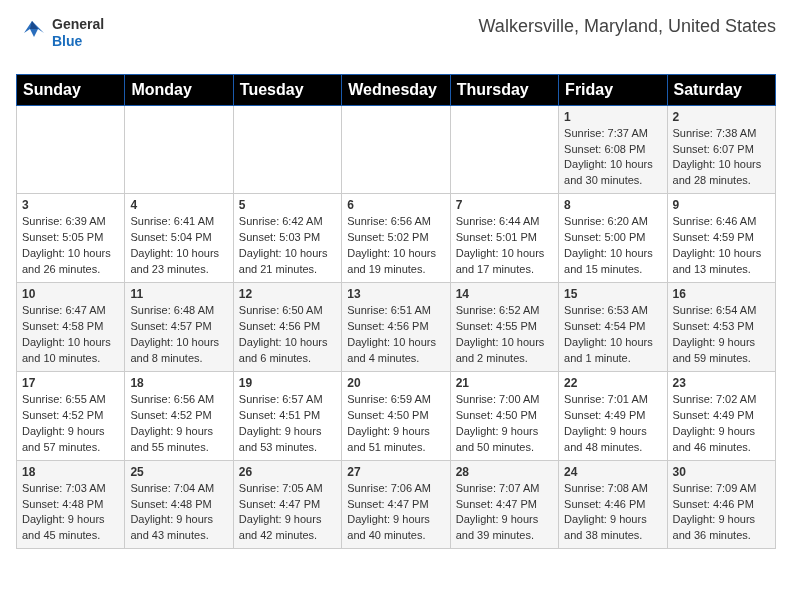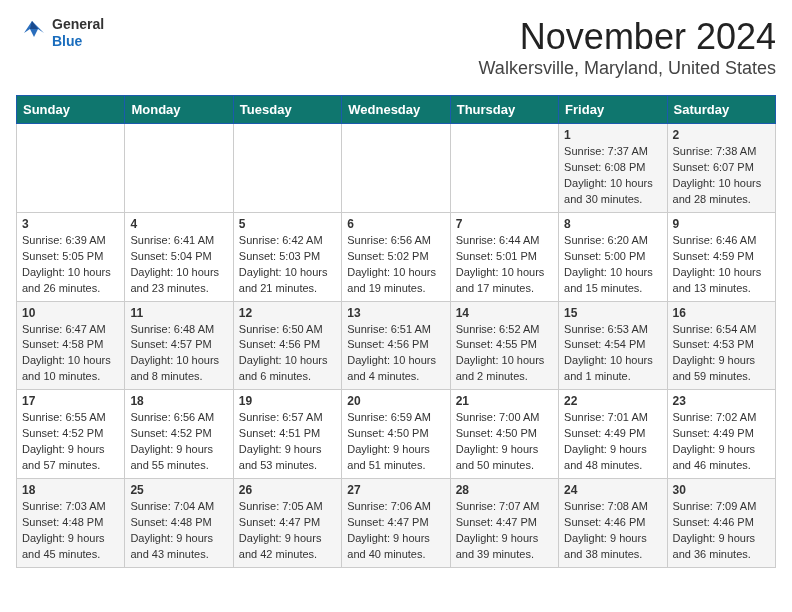--- a/index.html
+++ b/index.html
@@ -7,21 +7,21 @@
       font-family: Arial, sans-serif;
       background: #fff;
       width: 792px;
       min-height: 612px;
       padding: 16px;
     }
     .header {
       display: flex;
       justify-content: space-between;
       align-items: flex-start;
-      margin-bottom: 16px;
+      margin-bottom: 24px;
     }
     .logo {
       display: flex;
       align-items: center;
       gap: 4px;
     }
     .logo-text {
       font-size: 14px;
       font-weight: bold;
       line-height: 1.2;
@@ -43,25 +43,25 @@
     .subtitle {
       font-size: 18px;
       color: #444;
     }
     table {
       width: 100%;
       border-collapse: collapse;
       table-layout: fixed;
     }
     thead th {
-      background: #0f766e;
+      background: #000000;
       color: #fff;
       text-align: left;
       padding: 6px 6px;
-      font-size: 13px;
+      font-size: 16px;
       font-weight: bold;
       border: 1px solid #1a5aad;
     }
     tbody td {
       border: 1px solid #ccc;
       vertical-align: top;
       padding: 4px 5px;
       height: 80px;
       background: #fff;
       font-size: 11px;
@@ -92,21 +92,20 @@
     <svg class="logo-bird" viewBox="0 0 32 28">
       <polygon points="16,2 28,14 22,10 18,18 14,10 8,14" fill="#2a6ebd"></polygon>
       <polygon points="16,2 22,10 14,10" fill="#1a4a8d"></polygon>
     </svg>
     <div class="logo-text">
       <div class="general">General</div>
       <div class="blue">Blue</div>
     </div>
   </div>
   <div class="title-block">
-    <div class="month-title">November 2024</div>
     <div class="subtitle">Walkersville, Maryland, United States</div>
   </div>
 </div>
 
 <table>
   <thead>
     <tr>
     <th>Sunday</th>
         <th>Monday</th>
         <th>Tuesday</th>

